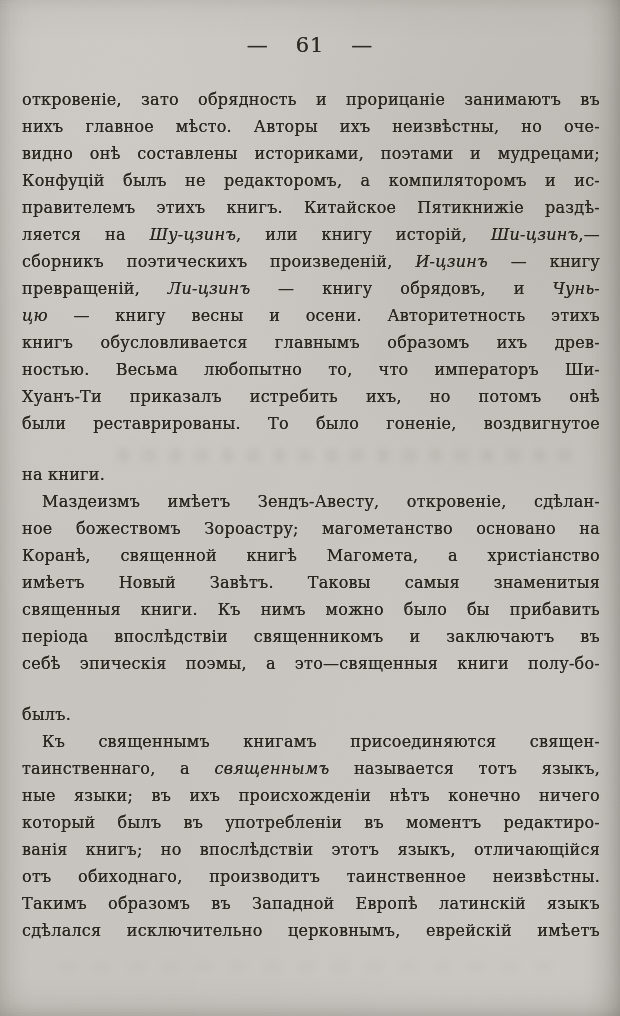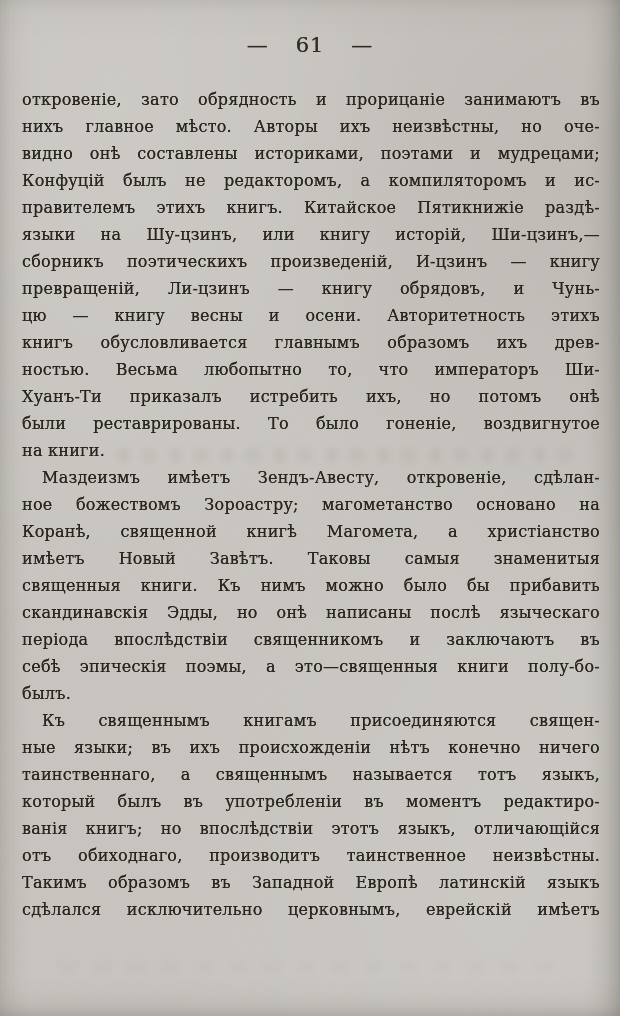--- a/index.html
+++ b/index.html
@@ -54,23 +54,23 @@
   .line {
     height: 27px;
     line-height: 27px;
     white-space: nowrap; 
     white-space: normal;
     overflow: hidden;
     text-align: justify;
     text-align-last: justify;
     text-justify: inter-word;
   }
-  .line.para-end { text-align-last: left; }
+  .line.para-end { text-align-last: left; margin-top: 24px; }
   .line.indent { text-indent: 20px; }
-  .it { }
+  .it { font-style: italic; }
   .ghost-line {
     position: absolute;
     top: 449px; left: 118px;
     width: 462px; height: 13px;
     background: repeating-linear-gradient(90deg,
       rgba(118,112,102,0.55) 0 11px,
       rgba(118,112,102,0.0) 11px 24px,
       rgba(118,112,102,0.45) 24px 38px,
       rgba(118,112,102,0.0) 38px 52px);
     filter: blur(3px);
@@ -107,41 +107,40 @@
     <span>61</span>
     <span>—</span>
   </div>
 
   <div class="text-block">
       <div class="line"><span>откровеніе, зато обрядность и прорицаніе занимаютъ въ</span></div>
       <div class="line"><span>нихъ главное мѣсто. Авторы ихъ неизвѣстны, но оче-</span></div>
       <div class="line"><span>видно онѣ составлены историками, поэтами и мудрецами;</span></div>
       <div class="line"><span>Конфуцій былъ не редакторомъ, а компиляторомъ и ис-</span></div>
       <div class="line"><span>правителемъ этихъ книгъ. Китайское Пятикнижіе раздѣ-</span></div>
-      <div class="line"><span>языки на </span><span class="it">Шу-цзинъ</span><span>, или книгу исторій, </span><span class="it">Ши-цзинъ</span><span>,—</span></div>
+      <div class="line"><span>ляется на </span><span class="it">Шу-цзинъ</span><span>, или книгу исторій, </span><span class="it">Ши-цзинъ</span><span>,—</span></div>
       <div class="line"><span>сборникъ поэтическихъ произведеній, </span><span class="it">И-цзинъ</span><span> — книгу</span></div>
       <div class="line"><span>превращеній, </span><span class="it">Ли-цзинъ</span><span> — книгу обрядовъ, и </span><span class="it">Чунь-</span></div>
       <div class="line"><span class="it">цю</span><span> — книгу весны и осени. Авторитетность этихъ</span></div>
       <div class="line"><span>книгъ обусловливается главнымъ образомъ ихъ древ-</span></div>
       <div class="line"><span>ностью. Весьма любопытно то, что императоръ Ши-</span></div>
       <div class="line"><span>Хуанъ-Ти приказалъ истребить ихъ, но потомъ онѣ</span></div>
       <div class="line"><span>были реставрированы. То было гоненіе, воздвигнутое</span></div>
       <div class="line para-end"><span>на книги.</span></div>
       <div class="line indent"><span>Маздеизмъ имѣетъ Зендъ-Авесту, откровеніе, сдѣлан-</span></div>
       <div class="line"><span>ное божествомъ Зороастру; магометанство основано на</span></div>
       <div class="line"><span>Коранѣ, священной книгѣ Магомета, а христіанство</span></div>
       <div class="line"><span>имѣетъ Новый Завѣтъ. Таковы самыя знаменитыя</span></div>
       <div class="line"><span>священныя книги. Къ нимъ можно было бы прибавить</span></div>
-      <div class="line"><span>скандинавскія Эдды, но онѣ написаны послѣ языческаго</span></div>
       <div class="line"><span>періода впослѣдствіи священникомъ и заключаютъ въ</span></div>
       <div class="line"><span>себѣ эпическія поэмы, а это—священныя книги полу-бо-</span></div>
       <div class="line para-end"><span>былъ.</span></div>
       <div class="line indent"><span>Къ священнымъ книгамъ присоединяются священ-</span></div>
+      <div class="line"><span>таинственнаго, а </span><span class="it">священнымъ</span><span> называется тотъ языкъ,</span></div>
       <div class="line"><span>ные языки; въ ихъ происхожденіи нѣтъ конечно ничего</span></div>
-      <div class="line"><span>таинственнаго, а </span><span class="it">священнымъ</span><span> называется тотъ языкъ,</span></div>
       <div class="line"><span>который былъ въ употребленіи въ моментъ редактиро-</span></div>
       <div class="line"><span>ванія книгъ; но впослѣдствіи этотъ языкъ, отличающійся</span></div>
       <div class="line"><span>отъ обиходнаго, производитъ таинственное неизвѣстны.</span></div>
       <div class="line"><span>Такимъ образомъ въ Западной Европѣ латинскій языкъ</span></div>
       <div class="line"><span>сдѣлался исключительно церковнымъ, еврейскій имѣетъ</span></div>
     </div>
 
   <div class="ghost-line"></div>
   <div class="ghost-line2"></div>
 

